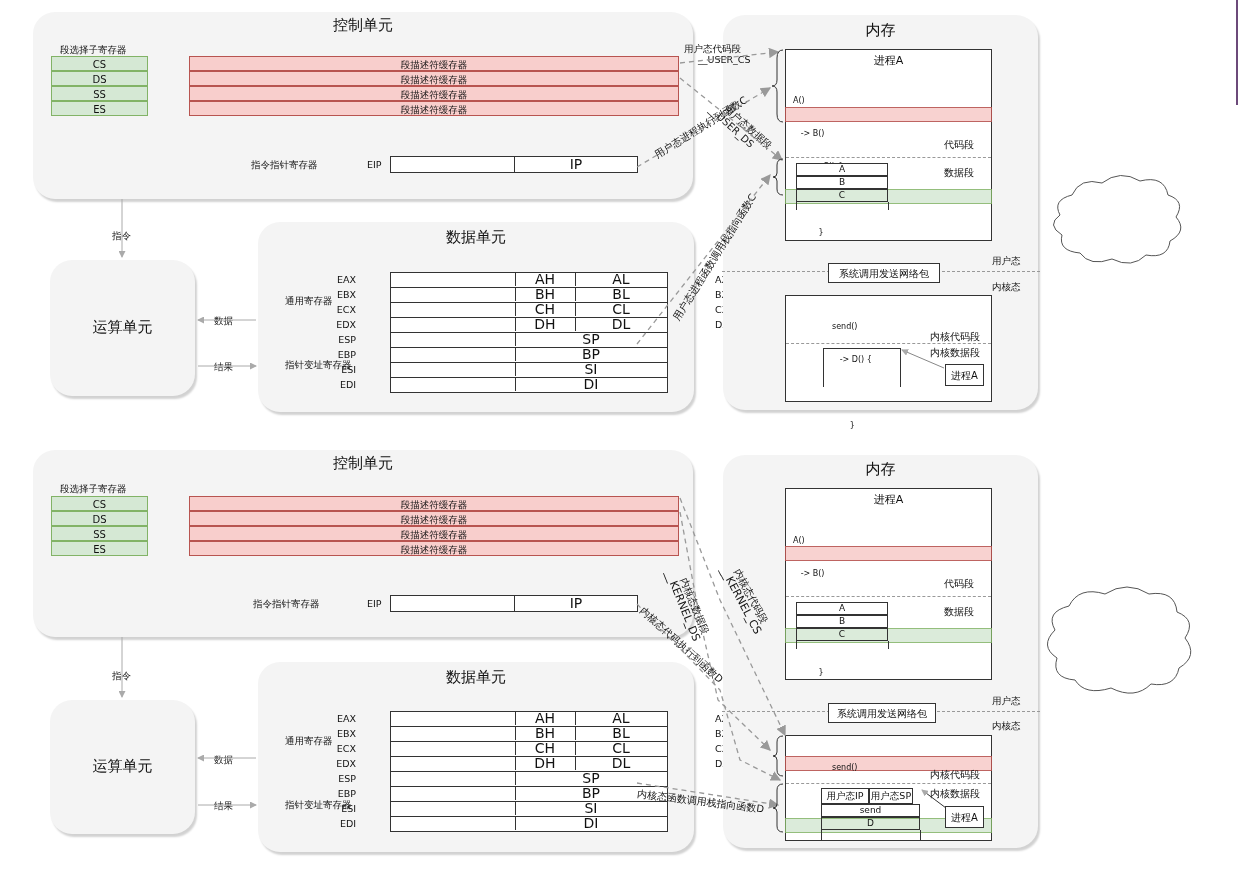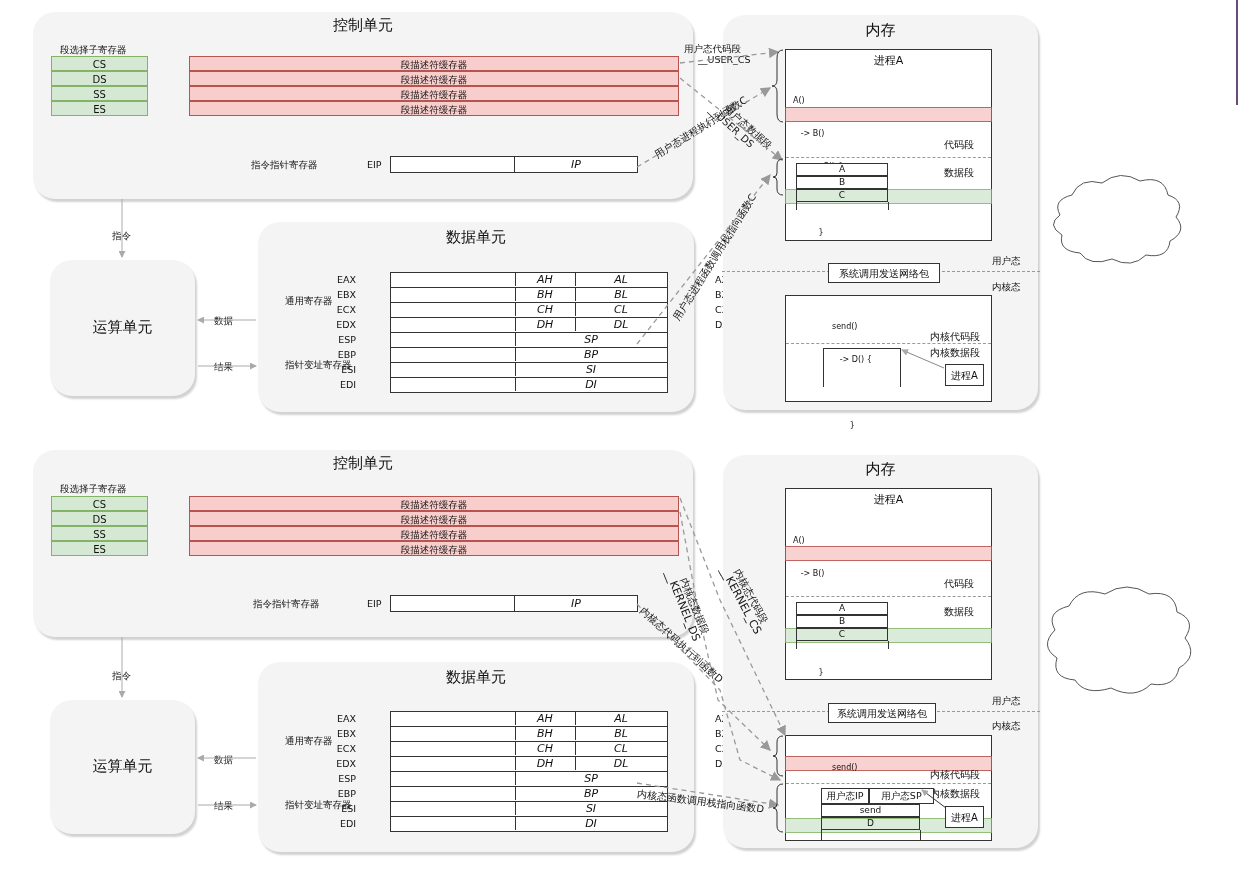--- a/index.html
+++ b/index.html
@@ -8,21 +8,21 @@
   .abs { position:absolute; }
   .panel { position:absolute; background:#f4f4f4; border-radius:22px;
            box-shadow:2px 3px 2px rgba(0,0,0,0.18); }
   .title { position:absolute; left:0; right:0; text-align:center; font-size:15px; }
   .lbl { position:absolute; font-size:9.5px; white-space:nowrap; }
   .sel { position:absolute; left:18px; width:97px; height:15px; background:#d5e8d4;
          border:1px solid #82b366; font-size:10px; text-align:center; line-height:15px; box-sizing:border-box;}
   .desc { position:absolute; left:156px; width:490px; height:15px; background:#f8cecc;
           border:1px solid #b85450; font-size:9.5px; text-align:center; line-height:15px; box-sizing:border-box;}
   .regrow { position:absolute; height:16px; border:1px solid #333; background:#fff; box-sizing:border-box; }
-  .cell { position:absolute; top:0; height:13px; font-size:11px; text-align:center; line-height:13px;font-style:italic; }
+  .cell { position:absolute; top:0; height:13px; font-size:14px; text-align:center; line-height:13px; }
   .vline { position:absolute; top:0; width:1px; height:13px; background:#333; }
   .rname { position:absolute; font-size:9.5px; text-align:right; width:30px; }
   .rname2 { position:absolute; font-size:9.5px;margin-left:33px; }
   .box { position:absolute; background:#fff; border:1px solid #333; box-sizing:border-box; }
   .code { position:absolute; font-size:8px; white-space:pre; line-height:11px; }
   .stackcell { position:absolute; border:1px solid #333; box-sizing:border-box; background:#fff;
                font-size:9px; text-align:center; line-height:11px; height:13px; }
   .band-red { position:absolute; background:#f8cecc; border:1px solid #b85450; opacity:0.9; box-sizing:border-box;}
   .band-green { position:absolute; background:#d5e8d4; border:1px solid #82b366; opacity:0.85; box-sizing:border-box;}
   .dash { position:absolute; height:0; border-top:1.5px dashed #999; }
@@ -307,21 +307,21 @@
   <div class="band-red" style="left:785px;top:756px;width:207px;height:15px;"></div>
   <div class="code" style="left:832px;top:740px;">
     <div>send()</div>
     <div>   -&gt; D() {</div>
     <div>&nbsp;</div>
   </div>
   <div class="lbl" style="left:930px;top:768px;font-size:10px;">内核代码段</div>
   <div class="dash" style="left:786px;top:783px;width:205px;"></div>
   <div class="lbl" style="left:930px;top:787px;font-size:10px;">内核数据段</div>
   <div class="stackcell" style="left:821px;top:788px;width:48px;height:16px;line-height:14px;font-size:9.5px;">用户态IP</div>
-  <div class="stackcell" style="left:869px;top:788px;width:65px;height:16px;line-height:14px;font-size:9.5px;">用户态SP</div>
+  <div class="stackcell" style="left:869px;top:788px;width:44px;height:16px;line-height:14px;font-size:9.5px;">用户态SP</div>
   <div class="stackcell" style="left:821px;top:804px;width:99px;">send</div>
   <div class="band-green" style="left:785px;top:818px;width:207px;height:15px;"></div>
   <div class="stackcell" style="left:821px;top:817px;width:99px;background:transparent;">D</div>
   <div class="abs" style="left:821px;top:830px;width:98px;height:10px;border-left:1px solid #333;border-right:1px solid #333;"></div>
   <div class="box" style="left:945px;top:806px;width:39px;height:22px;">
     <div class="title" style="top:4px;font-size:10px;">进程A</div>
   </div>
 
   <div class="rot" style="left:738px;top:560px;transform:rotate(62deg);line-height:11px;">
     <div style="padding-left:8px;">内核态代码段</div>

